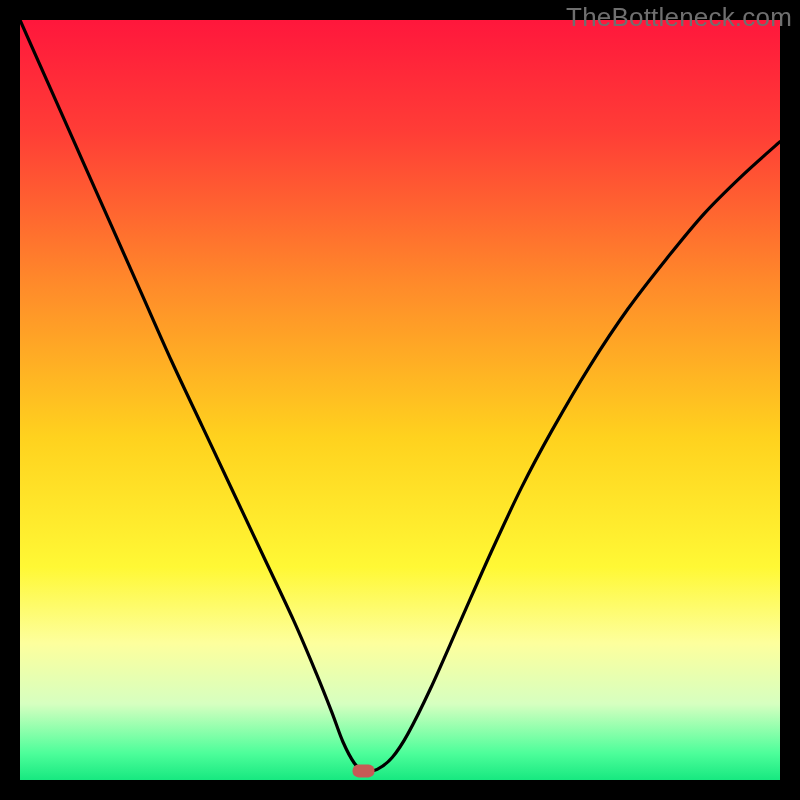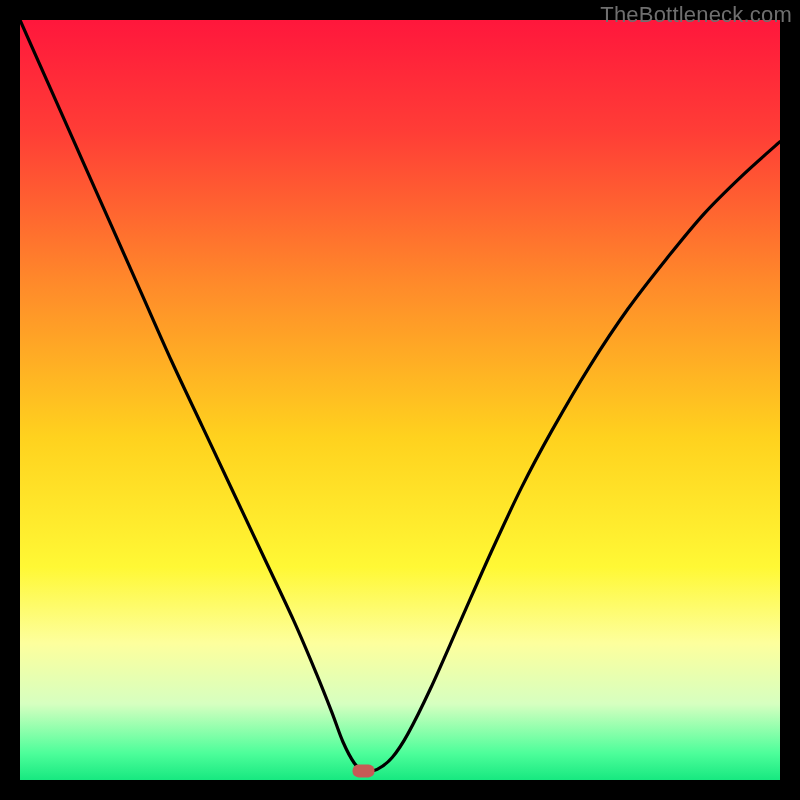--- a/index.html
+++ b/index.html
@@ -24,21 +24,21 @@
     left: 0;
     top: 0;
     width: 760px;
     height: 760px;
   }
   .watermark {
     position: absolute;
     top: 2px;
     right: 8px;
     color: #6f6f6f;
-    font-size: 22px;
+    font-size: 26px;
     font-weight: 500;
     letter-spacing: 0.2px;
     z-index: 10;
   }
   svg {
     display: block;
   }
 </style>
 </head>
 <body>

